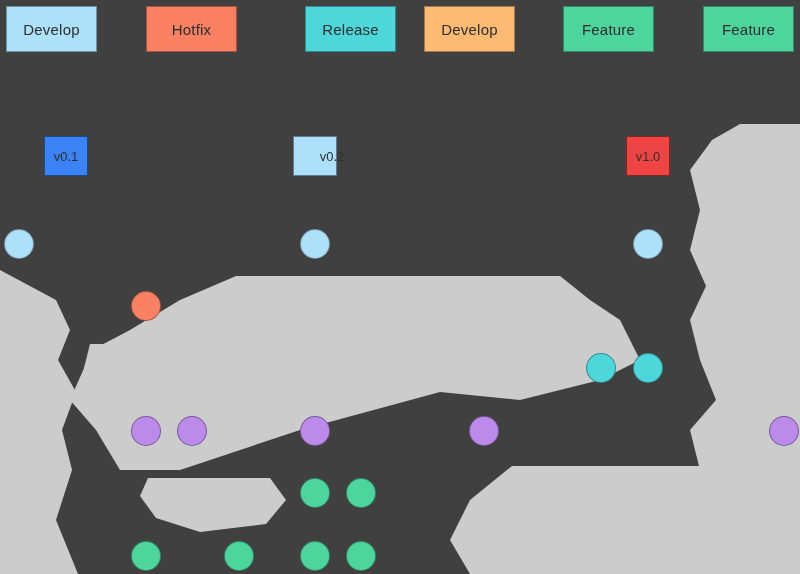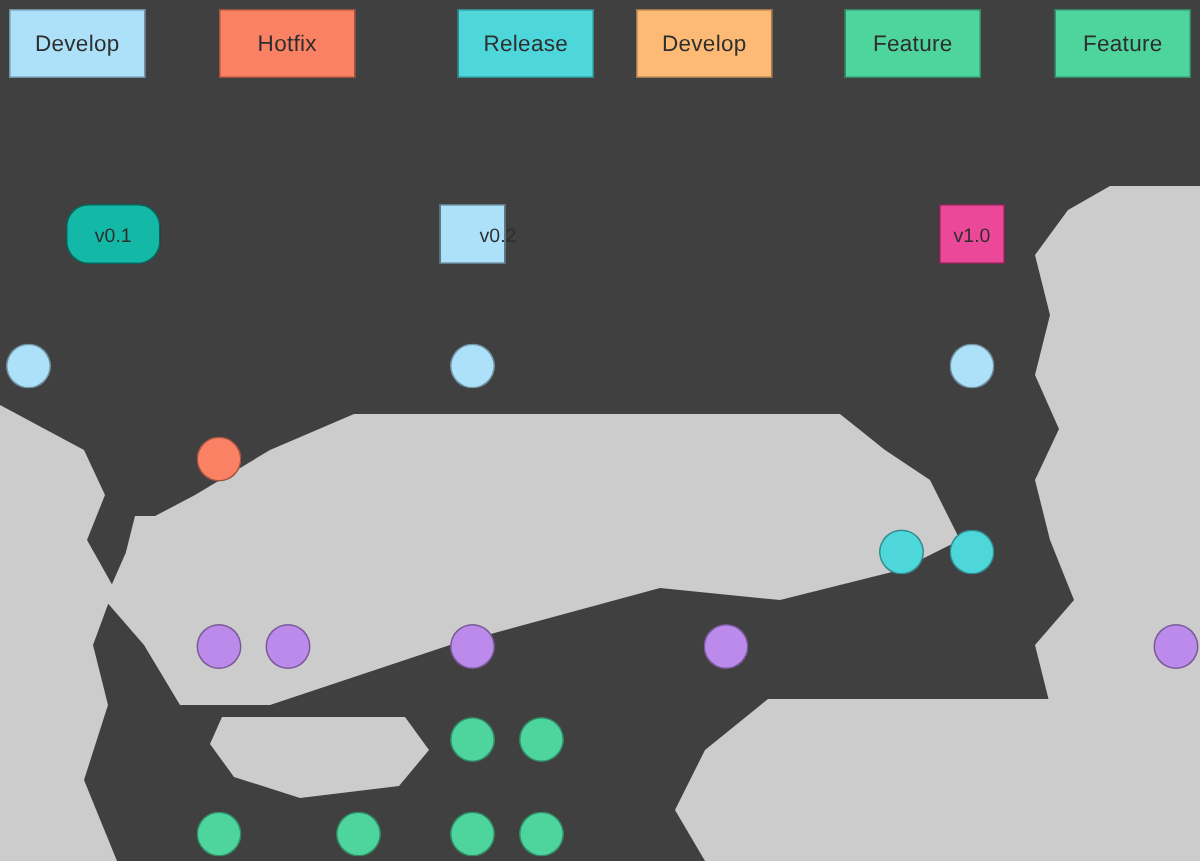--- a/index.html
+++ b/index.html
@@ -83,27 +83,27 @@
       </div>
       <div class="legend-box" style="left: 563px; top: 6px; width: 91px; height: 46px; background: rgb(78, 212, 157);">
         <span>Feature</span>
       </div>
       <div class="legend-box" style="left: 703px; top: 6px; width: 91px; height: 46px; background: rgb(78, 212, 157);">
         <span>Feature</span>
       </div>
     </div>
 
   <div id="tags-layer">
-      <div class="version-tag" style="left: 44px; top: 136px; width: 63px; height: 40px; background: #14b8a6; border-radius: 15px;">
+      <div class="version-tag" style="left: 44px; top: 136px; width: 44px; height: 40px; background: #3b82f6;">
         <span>v0.1</span>
       </div>
       <div class="version-tag" style="left: 293px; top: 136px; width: 44px; height: 40px; background: rgb(173, 224, 249); padding-left: 34px;">
         <span>v0.2</span>
       </div>
-      <div class="version-tag" style="left: 626px; top: 136px; width: 44px; height: 40px; background: #ec4899;">
+      <div class="version-tag" style="left: 626px; top: 136px; width: 44px; height: 40px; background: #ef4444;">
         <span>v1.0</span>
       </div>
     </div>
 
   <div id="commits-layer">
       <div class="commit-dot" style="left: 4px; top: 229px; width: 30px; height: 30px; background: rgb(173, 224, 249);"></div>
       <div class="commit-dot" style="left: 300px; top: 229px; width: 30px; height: 30px; background: rgb(173, 224, 249);"></div>
       <div class="commit-dot" style="left: 633px; top: 229px; width: 30px; height: 30px; background: rgb(173, 224, 249);"></div>
       <div class="commit-dot" style="left: 131px; top: 291px; width: 30px; height: 30px; background: rgb(250, 129, 99);"></div>
       <div class="commit-dot" style="left: 586px; top: 353px; width: 30px; height: 30px; background: rgb(77, 215, 219);"></div>

